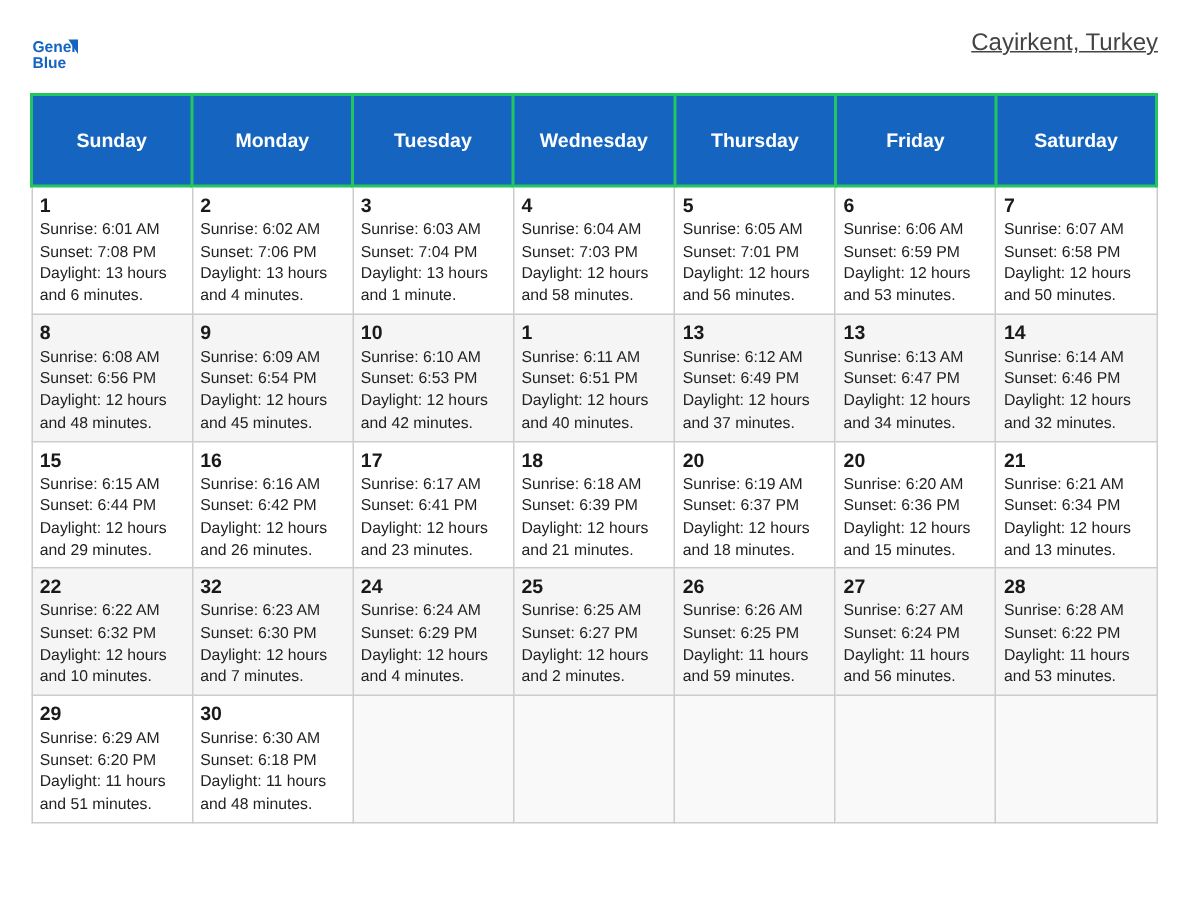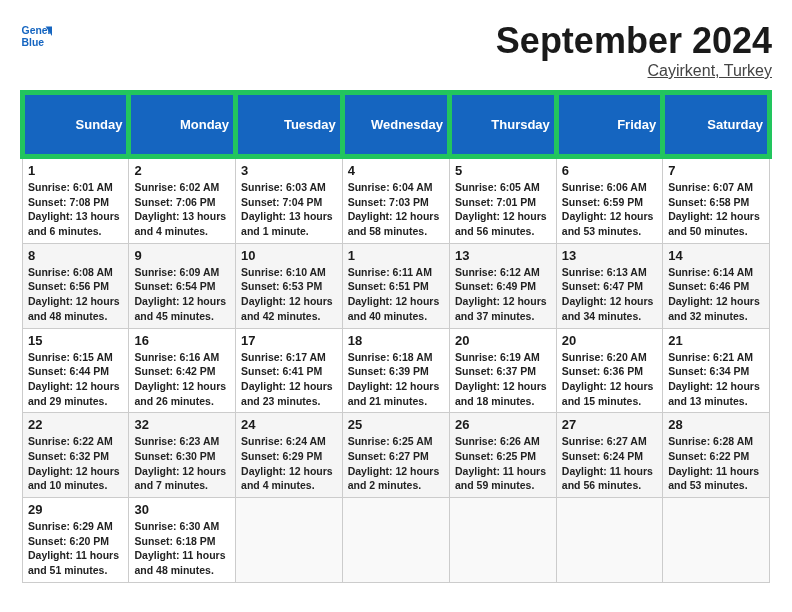--- a/index.html
+++ b/index.html
@@ -40,24 +40,24 @@
     }
     .calendar {
       width: 100%;
       border-collapse: collapse;
       font-size: 11px;
     }
     .calendar th {
       background: #1565C0;
       color: #fff;
       padding: 22px 4px;
-      text-align: right;
+      text-align: center;
       font-size: 13px;
       font-weight: bold;
-      border: 5px solid #22c55e;
+      border: 2px solid #22c55e;
     }
     .calendar td {
       border: 1px solid #ccc;
       padding: 4px 5px;
       vertical-align: top;
       width: 108px;
       min-height: 80px;
       background: #fff;
     }
     .calendar tr:nth-child(even) td {
@@ -67,39 +67,37 @@
       font-size: 13px;
       font-weight: bold;
       display: block;
       margin-bottom: 2px;
       color: #1a1a1a;
     }
     .day-info {
       font-size: 10.5px;
       color: #222;
       line-height: 1.4;
-      font-weight: bold;
     }
     .empty-cell {
       background: #f9f9f9 !important;
     }
   </style>
 </head>
 <body>
 
 <div class="header">
   <div class="logo">
     <svg class="logo-icon" viewBox="0 0 40 40">
       <text x="2" y="18" font-size="13" font-weight="bold" fill="#1565C0">General</text>
       <text x="2" y="32" font-size="13" font-weight="bold" fill="#1565C0">Blue</text>
       <polygon points="32,8 40,8 40,20" fill="#1565C0"></polygon>
     </svg>
   </div>
   <div class="title-block">
-    <div class="month-title">September 2024</div>
     <div class="location-title">Cayirkent, Turkey</div>
   </div>
 </div>
 
 <table class="calendar">
   <thead>
     <tr>
       <th>Sunday</th>
       <th>Monday</th>
       <th>Tuesday</th>

